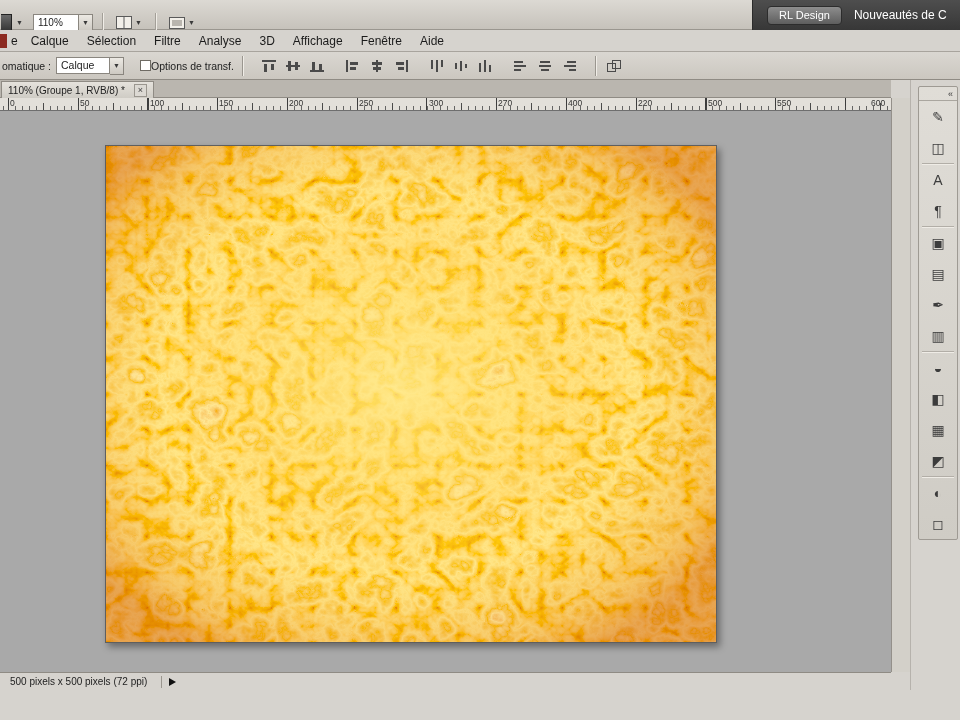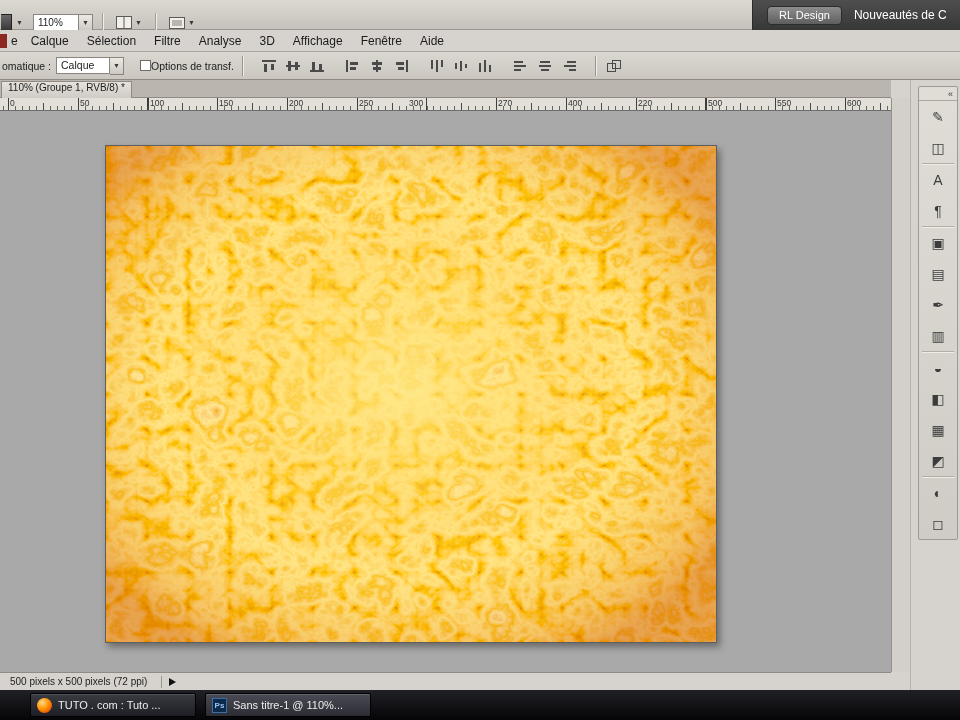--- a/index.html
+++ b/index.html
@@ -48,21 +48,21 @@
   .chk-label { white-space:nowrap; }
   .vsep { width:1px; height:20px; background:#9a968f; box-shadow:1px 0 0 #f0ede7; margin:0 8px; }
   .igroup { display:flex; gap:2px; margin:0 7px; }
   .abtn { width:22px; height:20px; display:flex; align-items:center; justify-content:center; }
   .aicon path, .aicon rect.f { fill:#4a4a4a; }
   
   #tabbar { position:absolute; top:80px; left:0; width:891px; height:18px;
     background:#bab6af; border-bottom:1px solid #8f8b84; }
   .doc-tab { position:absolute; left:1px; top:1px; height:17px;
     background:linear-gradient(#e5e2dc,#cfccc5); border:1px solid #8f8b84; border-bottom:none;
-    display:flex; align-items:center; gap:9px; padding:0 6px; font-size:10px; color:#222; white-space:nowrap;flex-direction:column; }
+    display:flex; align-items:center; gap:9px; padding:0 6px; font-size:10px; color:#222; white-space:nowrap; }
   .tab-close { width:13px; height:13px; border:1px solid #9a968f; background:#dcd9d3;
     font-size:9px; line-height:11px; text-align:center; color:#444; }
   
   #ruler { position:absolute; top:98px; left:0; width:891px; height:13px;
     background-color:#e3e0da; border-bottom:1px solid #6e6e6e;
     background-image:
       repeating-linear-gradient(to right, rgba(70,70,70,.8) 0 1px, transparent 1px 6.975px),
       repeating-linear-gradient(to right, rgba(60,60,60,.9) 0 1px, transparent 1px 34.875px),
       repeating-linear-gradient(to right, #3c3c3c 0 1px, transparent 1px 69.75px);
     background-size:100% 4px, 100% 7px, 100% 12px;
@@ -253,27 +253,27 @@
     </div>
   </div>
 
   <div id="ruler">
     <span class="rlabel" style="left:8px">0</span>
     <span class="rlabel" style="left:78px">50</span>
     <span class="rlabel" style="left:148px">100</span>
     <span class="rlabel" style="left:217px">150</span>
     <span class="rlabel" style="left:287px">200</span>
     <span class="rlabel" style="left:357px">250</span>
-    <span class="rlabel" style="left:407px">300</span>
+    <span class="rlabel" style="left:427px">300</span>
     <span class="rlabel" style="left:496px">270</span>
     <span class="rlabel" style="left:566px">400</span>
     <span class="rlabel" style="left:636px">220</span>
     <span class="rlabel" style="left:706px">500</span>
     <span class="rlabel" style="left:775px">550</span>
-    <span class="rlabel" style="left:845px">600</span>
+    <span class="rlabel" style="left:869px">600</span>
   </div>
 
   <div id="canvasarea">
     <div class="artwork-wrap">
       <svg class="artwork" viewBox="0 0 612 498" preserveAspectRatio="none">
         <defs>
           <filter id="marble" x="0%" y="0%" width="100%" height="100%">
             <feTurbulence type="turbulence" baseFrequency="0.024 0.028" numOctaves="4" seed="8" result="n"></feTurbulence>
             <feColorMatrix in="n" type="matrix" values="0.5 0.5 0 0 0  0.5 0.5 0 0 0  0.5 0.5 0 0 0  0 0 0 0 1" result="g"></feColorMatrix>
             <feComponentTransfer in="g">
@@ -322,24 +322,14 @@
       <div class="picon">◻</div>
     </div>
   </div>
 
   <div id="statusbar">
     <span class="sb-text">500 pixels x 500 pixels (72 ppi)</span>
     <span class="sb-sep"></span>
     <span class="sb-arrow"></span>
   </div>
 
-  <div id="taskbar">
-    <div class="tb-btn">
-      <span class="ff-icon"></span>
-      <span>TUTO . com : Tuto ...</span>
-    </div>
-    <div class="tb-btn active">
-      <span class="ps-icon">Ps</span>
-      <span>Sans titre-1 @ 110%...</span>
-    </div>
-  </div>
 
 </div>
 
 </body></html>

